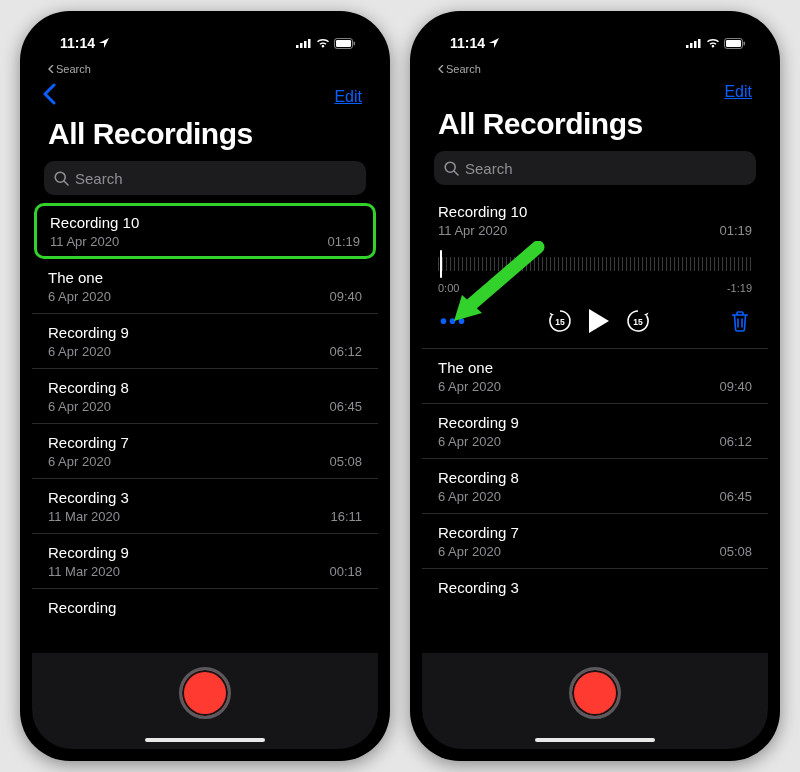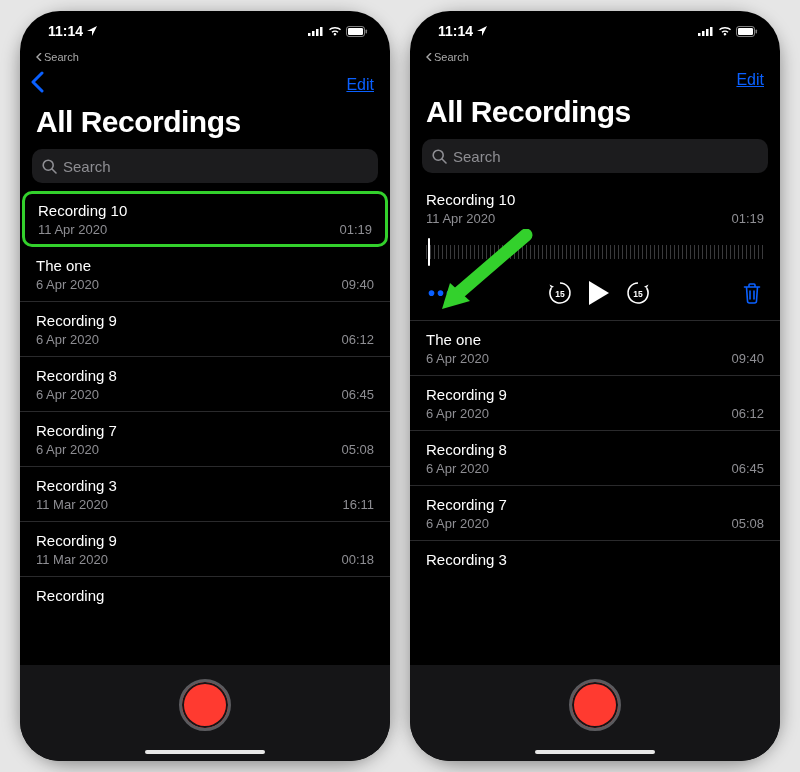--- a/index.html
+++ b/index.html
@@ -11,21 +11,21 @@
     display: flex;
     justify-content: center;
     align-items: center;
     gap: 20px;
   }
   .phone {
     width: 370px;
     height: 750px;
     background: #000;
     border-radius: 50px;
-    padding: 0;
+    padding: 12px;
     position: relative;
     box-shadow: 0 4px 18px rgba(0,0,0,0.4);
   }
   .phone::before {
     
     content: "";
     position: absolute;
     top: 12px;
     left: 50%;
     transform: translateX(-50%);
@@ -347,20 +347,24 @@
     <div class="list">
 
       <div class="row expanded" style="position:relative">
         <div class="name">Recording 10</div>
         <div class="sub">
             <span>11 Apr 2020</span>
             <span>01:19</span>
           </div>
 
         <div class="scrubber"></div>
+        <div class="scrub-times">
+          <span>0:00</span>
+          <span>-1:19</span>
+        </div>
 
         <div class="controls">
           <span class="more-dots">•••</span>
           <div class="center">
             <span class="skip">
               <svg width="26" height="26" viewBox="0 0 26 26">
                   <path d="M13 3 A10 10 0 1 1 4.3 8" stroke="#fff" stroke-width="1.6" fill="none"></path>
                   <path d="M4.3 8 L2.5 4.6 L7 6.8 Z" fill="#fff"></path>
                   <text x="13" y="17" text-anchor="middle" font-size="8.5" fill="#fff" font-weight="600">15</text>
                 </svg>

